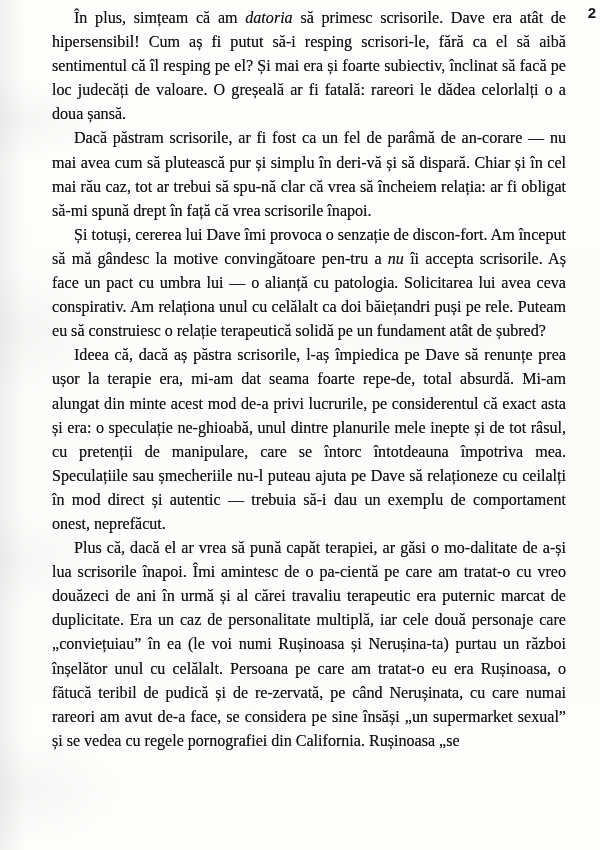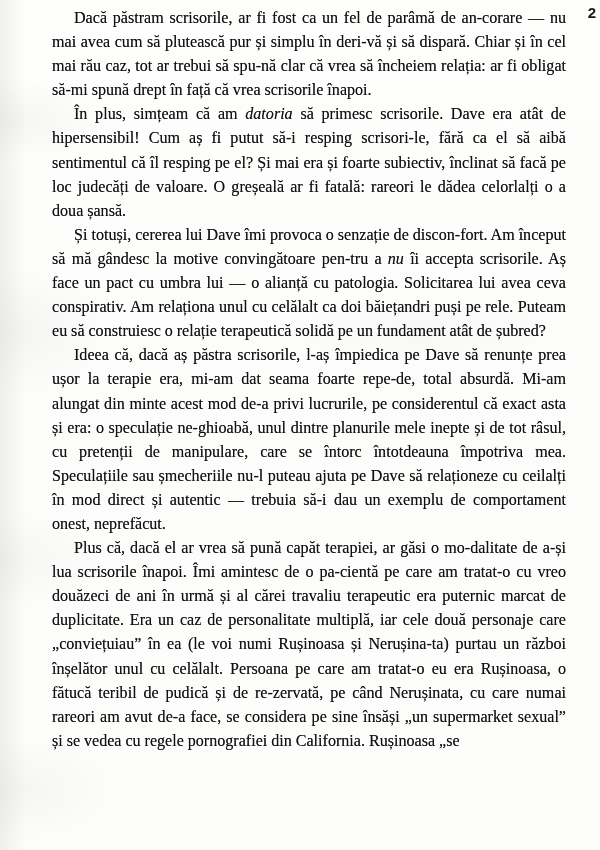--- a/index.html
+++ b/index.html
@@ -89,20 +89,20 @@
 <body>
 
 <div id="page">
 
   <div id="paper-grain"></div>
   <div id="gutter-smudge"></div>
 
   <div id="folio">2</div>
 
   <div id="text-column">
+    <p class="para">În plus, simțeam că am <i>datoria</i> să primesc scrisorile. Dave era atât de hipersensibil! Cum aș fi putut să-i resping scrisori-le, fără ca el să aibă sentimentul că îl resping pe el? Și mai era și foarte subiectiv, înclinat să facă pe loc judecăți de valoare. O greșeală ar fi fatală: rareori le dădea celorlalți o a doua șansă.</p>
     <p class="para">Dacă păstram scrisorile, ar fi fost ca un fel de parâmă de an-corare — nu mai avea cum să plutească pur și simplu în deri-vă și să dispară. Chiar și în cel mai rău caz, tot ar trebui să spu-nă clar că vrea să încheiem relația: ar fi obligat să-mi spună drept în față că vrea scrisorile înapoi.</p>
-    <p class="para">În plus, simțeam că am <i>datoria</i> să primesc scrisorile. Dave era atât de hipersensibil! Cum aș fi putut să-i resping scrisori-le, fără ca el să aibă sentimentul că îl resping pe el? Și mai era și foarte subiectiv, înclinat să facă pe loc judecăți de valoare. O greșeală ar fi fatală: rareori le dădea celorlalți o a doua șansă.</p>
     <p class="para">Și totuși, cererea lui Dave îmi provoca o senzație de discon-fort. Am început să mă gândesc la motive convingătoare pen-tru a <i>nu</i> îi accepta scrisorile. Aș face un pact cu umbra lui — o alianță cu patologia. Solicitarea lui avea ceva conspirativ. Am relaționa unul cu celălalt ca doi băiețandri puși pe rele. Puteam eu să construiesc o relație terapeutică solidă pe un fundament atât de șubred?</p>
     <p class="para">Ideea că, dacă aș păstra scrisorile, l-aș împiedica pe Dave să renunțe prea ușor la terapie era, mi-am dat seama foarte repe-de, total absurdă. Mi-am alungat din minte acest mod de-a privi lucrurile, pe considerentul că exact asta și era: o speculație ne-ghioabă, unul dintre planurile mele inepte și de tot râsul, cu pretenții de manipulare, care se întorc întotdeauna împotriva mea. Speculațiile sau șmecheriile nu-l puteau ajuta pe Dave să relaționeze cu ceilalți în mod direct și autentic — trebuia să-i dau un exemplu de comportament onest, neprefăcut.</p>
     <p class="para">Plus că, dacă el ar vrea să pună capăt terapiei, ar găsi o mo-dalitate de a-și lua scrisorile înapoi. Îmi amintesc de o pa-cientă pe care am tratat-o cu vreo douăzeci de ani în urmă și al cărei travaliu terapeutic era puternic marcat de duplicitate. Era un caz de personalitate multiplă, iar cele două personaje care „conviețuiau” în ea (le voi numi Rușinoasa și Nerușina-ta) purtau un război înșelător unul cu celălalt. Persoana pe care am tratat-o eu era Rușinoasa, o fătucă teribil de pudică și de re-zervată, pe când Nerușinata, cu care numai rareori am avut de-a face, se considera pe sine însăși „un supermarket sexual” și se vedea cu regele pornografiei din California. Rușinoasa „se</p>
   </div>
 
 </div>
 
 </body></html>

